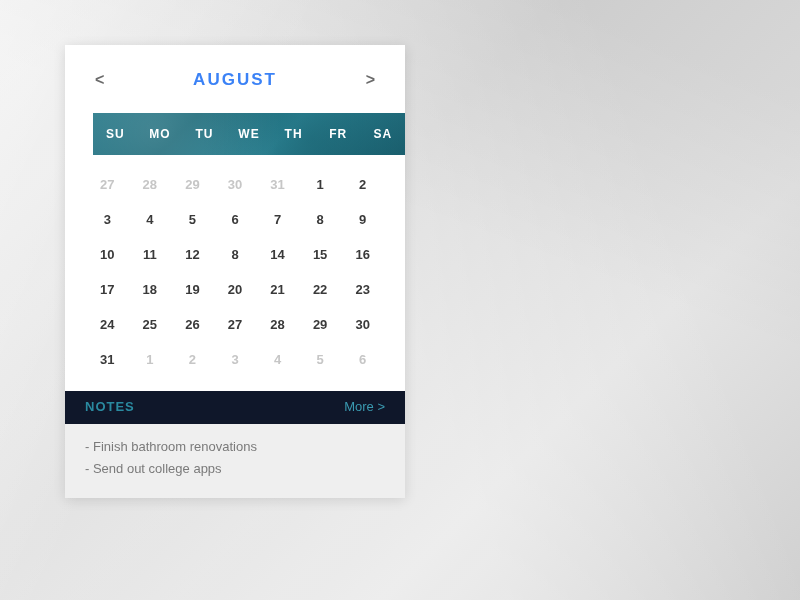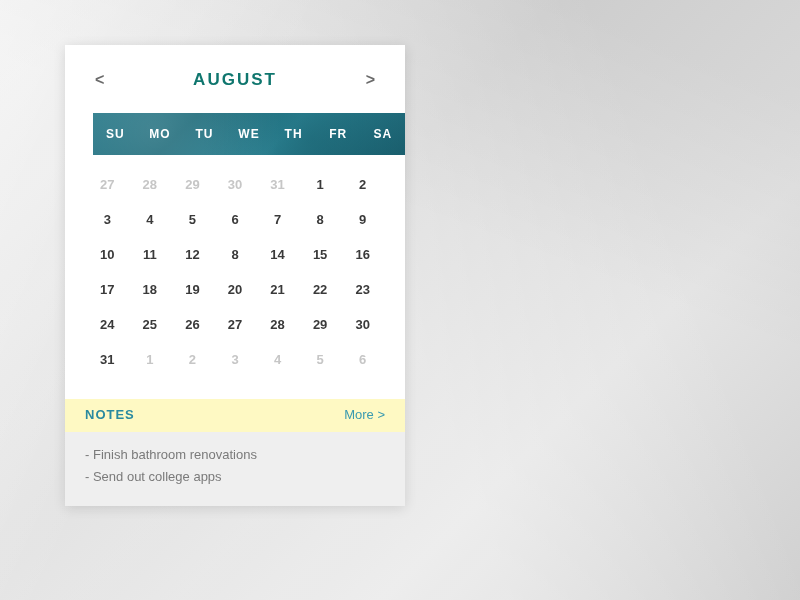--- a/index.html
+++ b/index.html
@@ -35,21 +35,21 @@
     }
     .nav-arrow {
       color: #6b6b6b;
       font-size: 16px;
       font-weight: bold;
       cursor: pointer;
       user-select: none;
       padding: 4px 6px;
     }
     .month-title {
-      color: #0f766e;
+      color: #3b82f6;
       font-size: 17px;
       font-weight: 700;
       letter-spacing: 2px;
     }
     .weekday-row {
       display: grid;
       grid-template-columns: repeat(7, 1fr);
       background: linear-gradient(135deg, #2a7a8a 0%, #1e6b7a 30%, #2d8596 60%, #1a5f6e 100%);
       position: relative;
       overflow: hidden;
@@ -89,22 +89,21 @@
       color: #c6c6c6;
     }
     .notes-section {
       padding: 0;
     }
     .notes-header {
       display: flex;
       justify-content: space-between;
       align-items: center;
       padding: 8px 20px 10px;
-      background: #fef9c3;
-      margin-top: 8px;
+      background: #0f172a;
     }
     .notes-title {
       color: #2a8aa0;
       font-size: 13px;
       font-weight: 700;
       letter-spacing: 1px;
     }
     .more-link {
       color: #3a9ab0;
       font-size: 13px;

